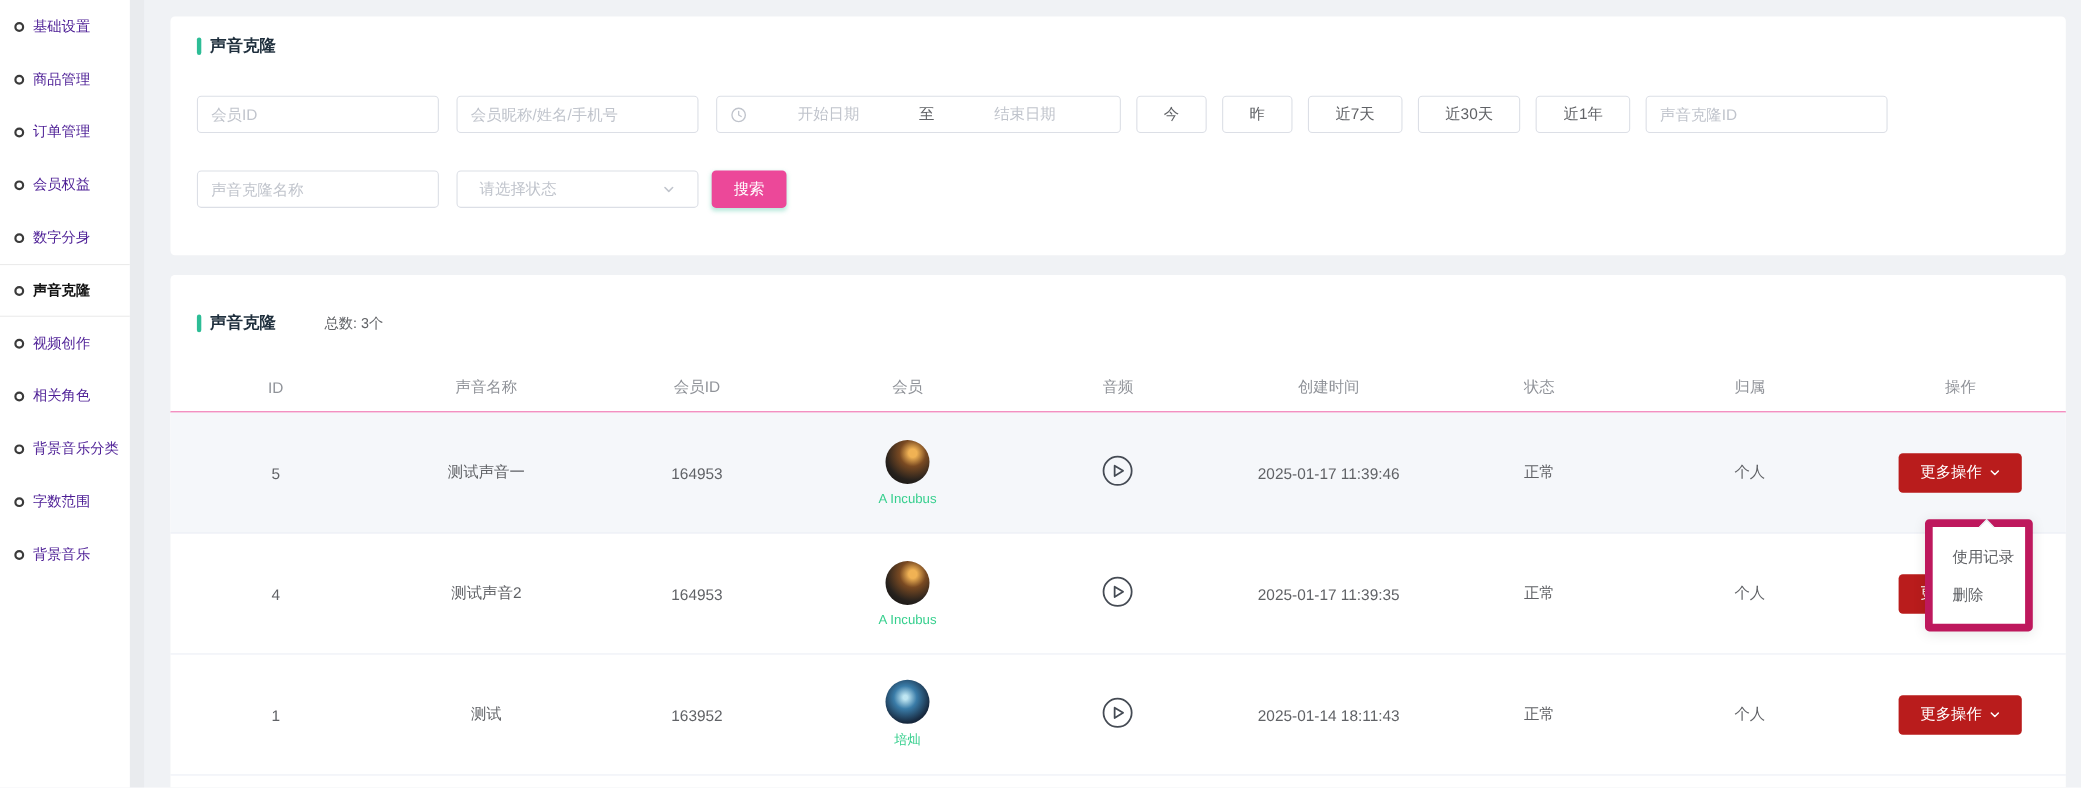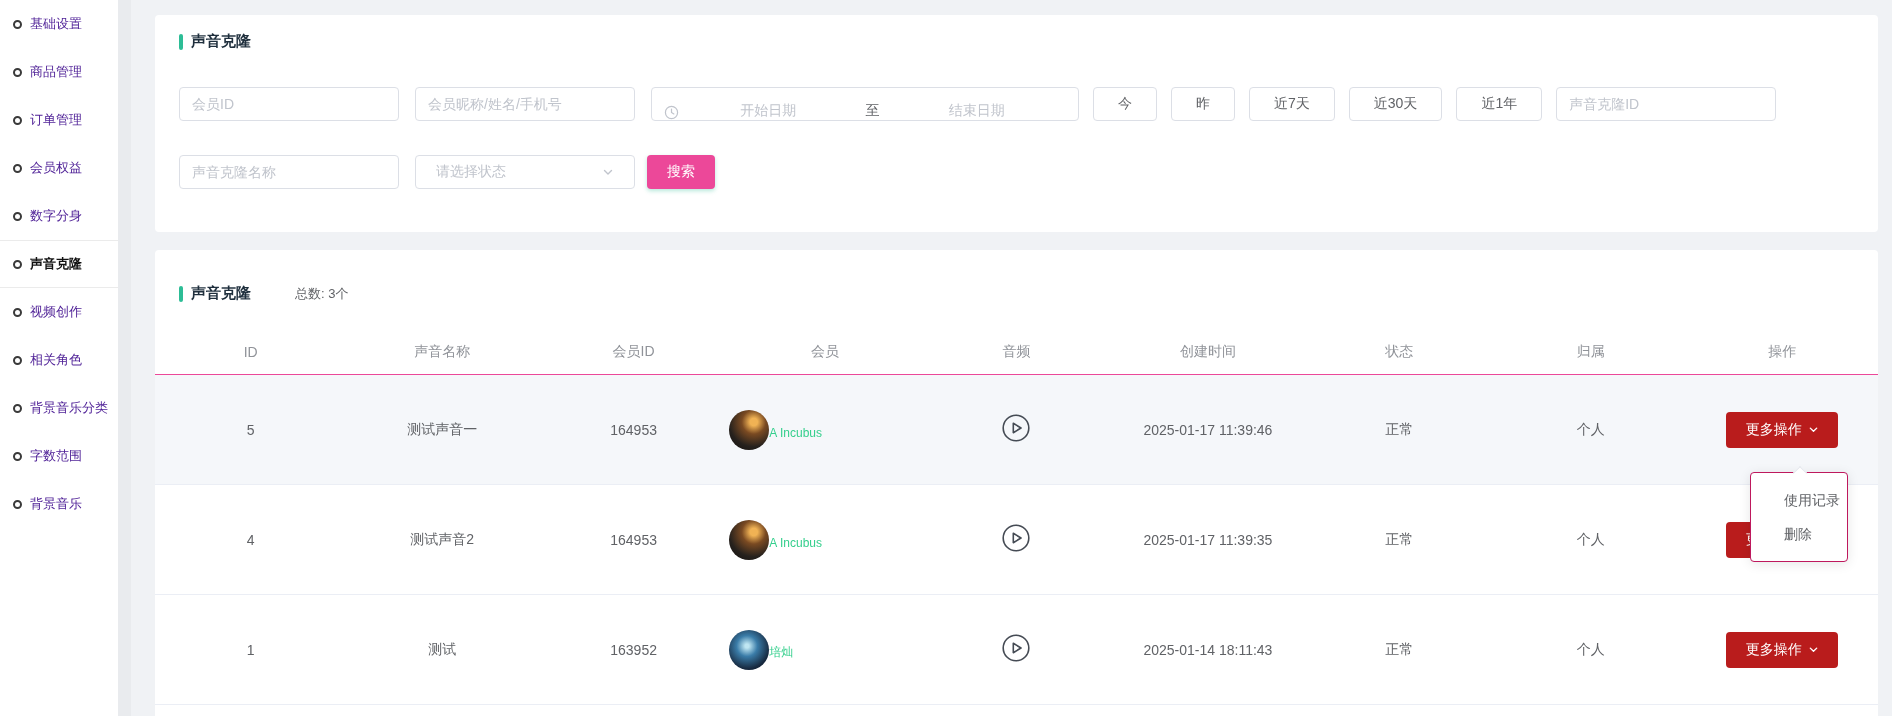--- a/index.html
+++ b/index.html
@@ -47,21 +47,21 @@
   
   .filter-row { position:absolute; left:24px; display:flex; align-items:center; }
   .row1 { top:72px; }
   .row2 { top:140px; }
   .f-input, .f-select, .f-daterange {
     height:34px; border:1px solid #dcdfe6; border-radius:4px; background:#fff;
     font-size:14px; display:flex; align-items:center;
   }
   input.f-input { width:220px; padding:0 12px; color:#606266; outline:none; margin-right:16px; }
   input.f-input::placeholder { color:#c0c4cc; }
-  .f-daterange { width:428px; padding:0 12px; color:#c0c4cc; margin-right:14px;align-items:flex-end; }
+  .f-daterange { width:368px; padding:0 12px; color:#c0c4cc; margin-right:14px; }
   .f-daterange .dr-part { flex:1 1 0; text-align:center; }
   .f-daterange .dr-sep { color:#606266; padding:0 8px; }
   .quick-btn {
     height:34px; padding:0 24px; margin-right:14px;
     border:1px solid #dcdfe6; border-radius:4px; background:#fff;
     font-size:14px; color:#606266; cursor:pointer;
     display:flex; align-items:center; white-space:nowrap;
   }
   .f-select { width:220px; padding:0 20px; color:#c0c4cc; justify-content:space-between; cursor:pointer; }
   .search-btn {
@@ -72,43 +72,43 @@
 
   
   .table { position:absolute; left:0; top:80px; width:100%; }
   .trow { display:flex; align-items:center; }
   .tcell { flex:1 1 0; text-align:center; font-size:14px; color:#606266; }
   .thead { height:45px; border-bottom:1px solid #ec4899; }
   .thead .tcell { color:#909399; }
   .tdata { height:110px; border-bottom:1px solid #ebeef5; }
   .tdata.hovered { background:#f5f7fa; }
 
-  .member-cell { display:flex; flex-direction:row; align-items:center; }
+  .member-cell { display:flex; flex-direction:column; align-items:center; }
   .avatar {
     width:40px; height:40px; border-radius:50%;
     flex:0 0 auto;
   }
   .avatar.furry { background:radial-gradient(circle at 62% 30%, #f0b254 10%, #7a4a22 32%, #26211d 66%, #100d0b 100%); }
   .avatar.blue  { background:radial-gradient(circle at 45% 40%, #bfe6f2 6%, #3a7ca8 32%, #17293f 70%, #0c1524 100%); }
   .member-name { margin-top:6px; font-size:12px; color:#35cf8d; cursor:pointer; }
 
   .play-btn { display:inline-block; cursor:pointer; line-height:0; }
 
   .more-btn {
     width:112px; height:36px; border:none; border-radius:4px;
     background:#b91c1c; color:#fff; font-size:14px; cursor:pointer;
     display:inline-flex; align-items:center; justify-content:center; gap:6px;
   }
   .more-btn svg { flex:0 0 auto; }
 
   
   .dropdown {
     position:absolute; right:44px; top:472px; width:98px;
-    background:#fff; border:1px solid #be185d; border-radius:4px;
-    box-shadow:0 2px 12px rgba(0,0,0,.1); padding:10px 15px; z-index:10;
+    background:#fff; border:7px solid #be185d; border-radius:4px;
+    box-shadow:0 2px 12px rgba(0,0,0,.1); padding:10px 0; z-index:10;
   }
   .dropdown::before {
     content:""; position:absolute; top:-5px; left:44px;
     width:9px; height:9px; background:#fff; transform:rotate(45deg);
     border-left:1px solid #e4e7ed; border-top:1px solid #e4e7ed;
   }
   .dropdown-item {
     height:34px; line-height:34px; padding-left:18px;
     font-size:14px; color:#606266; cursor:pointer; white-space:nowrap;
   }

